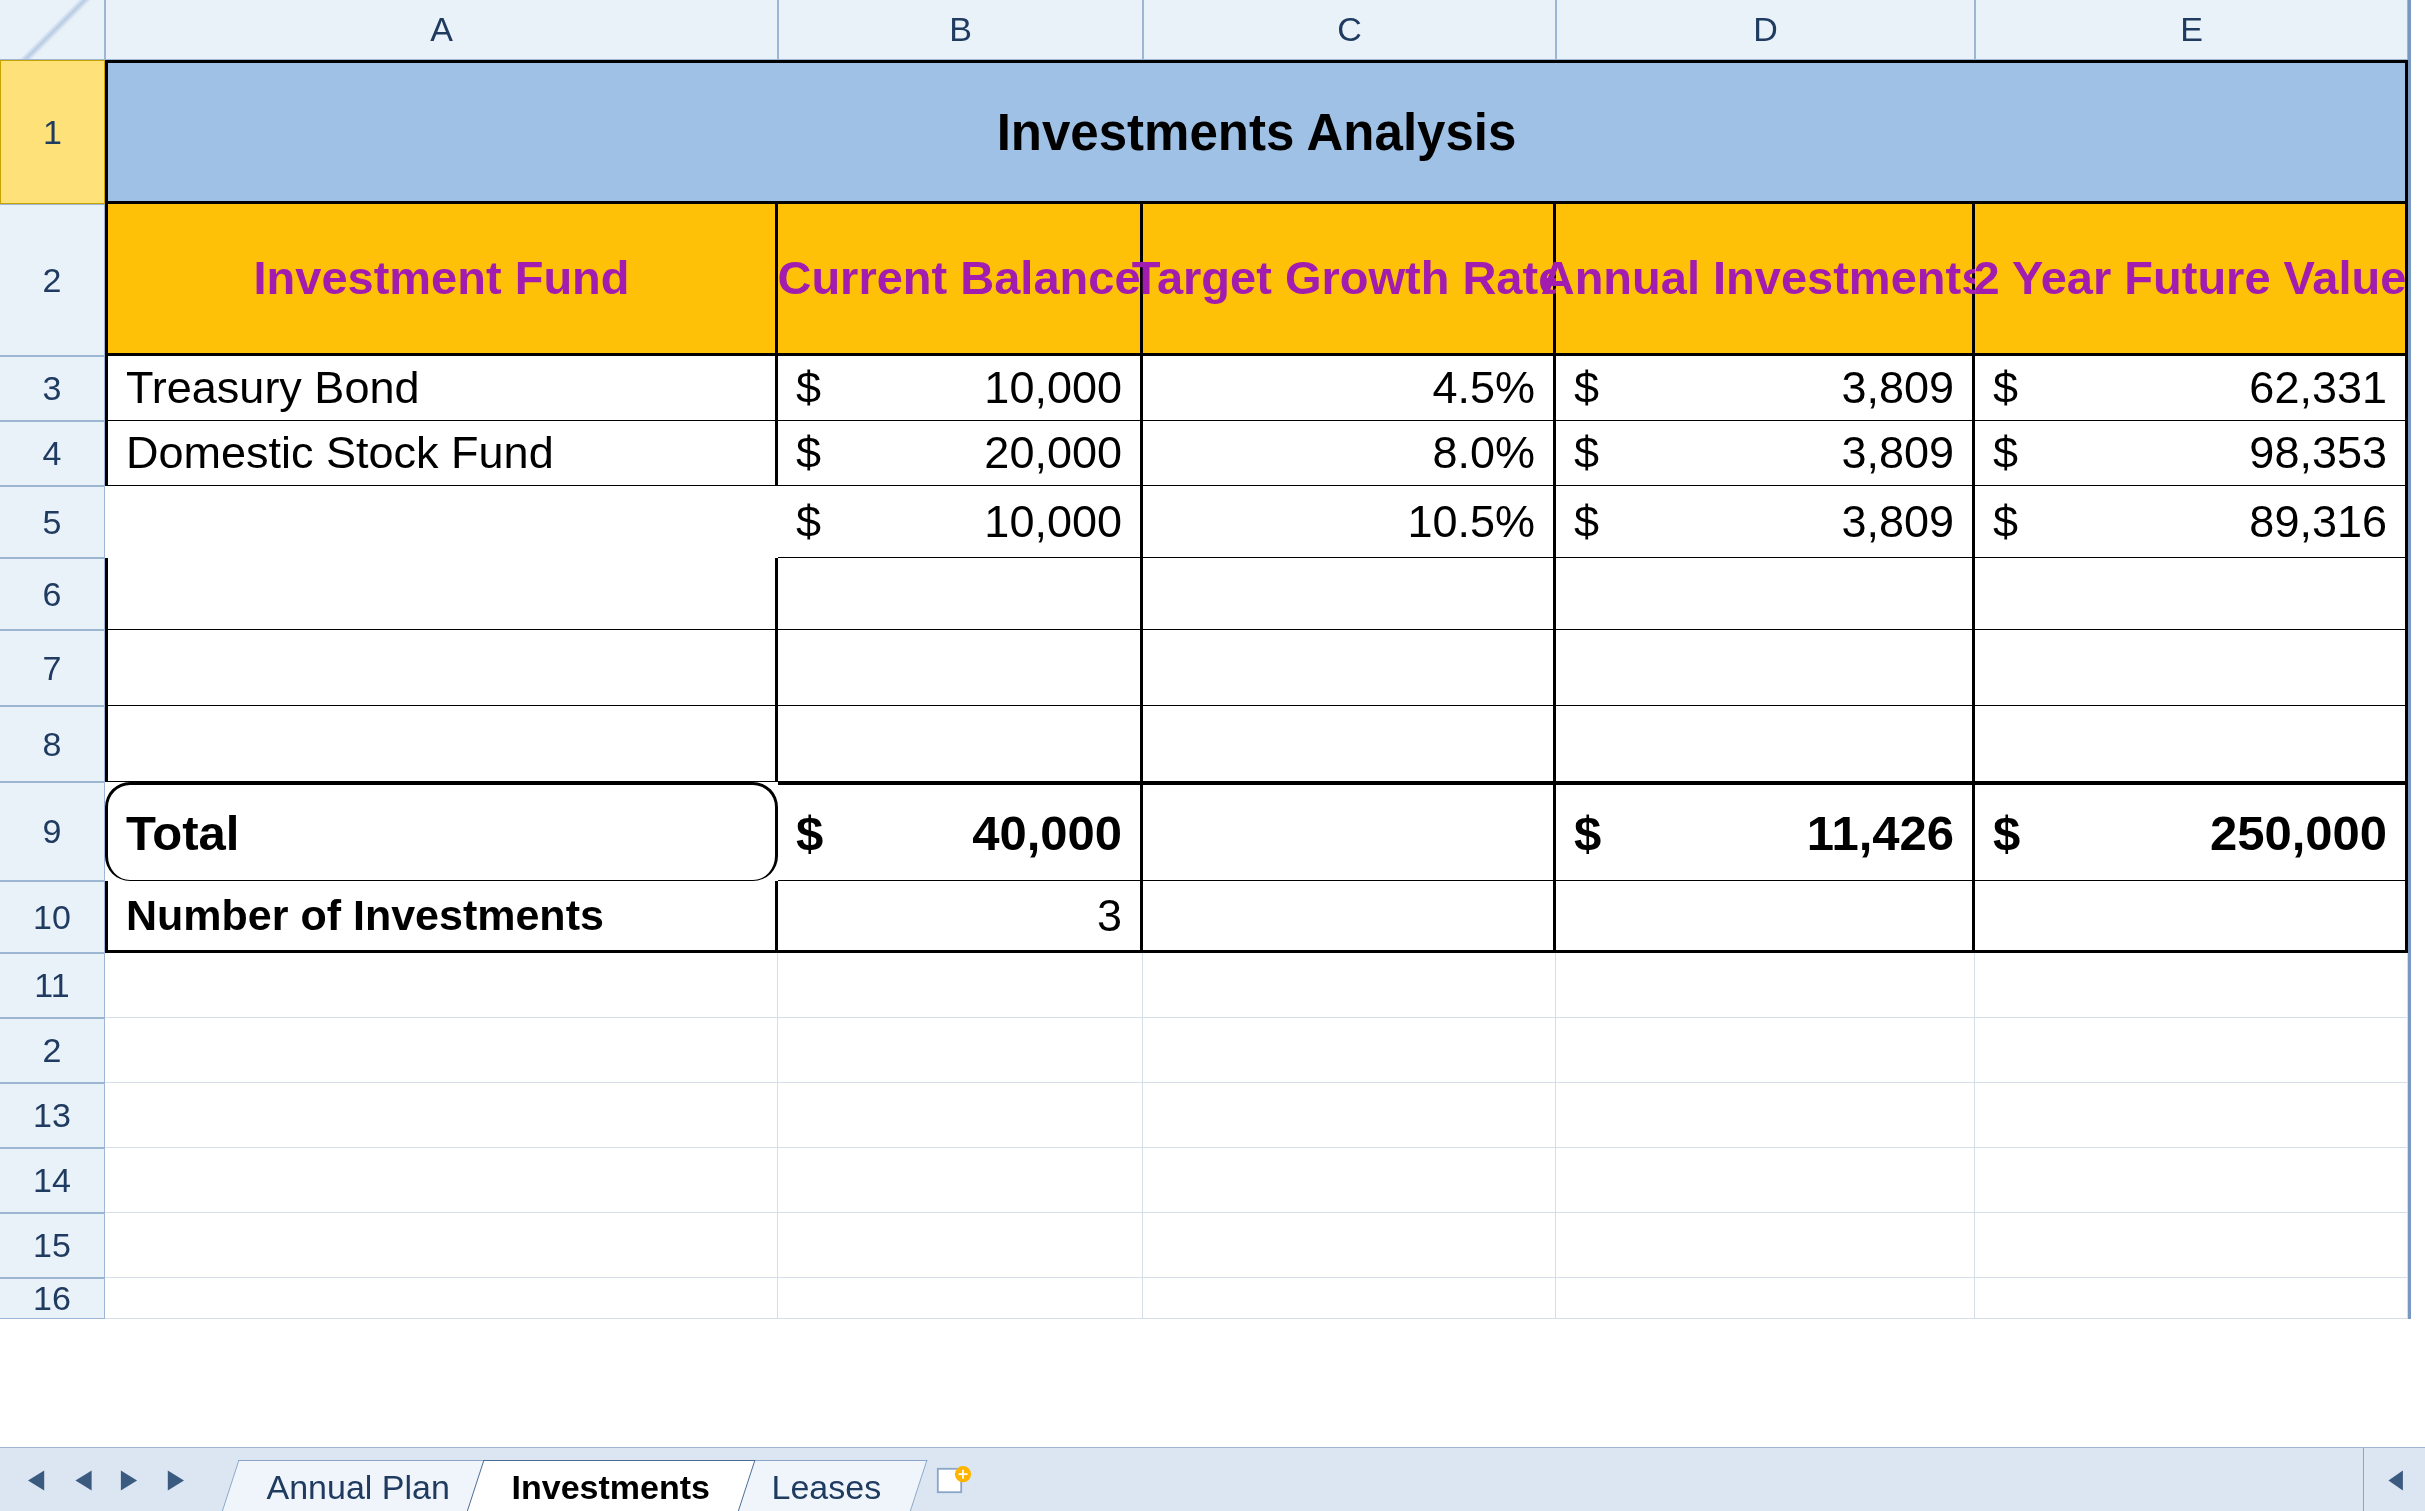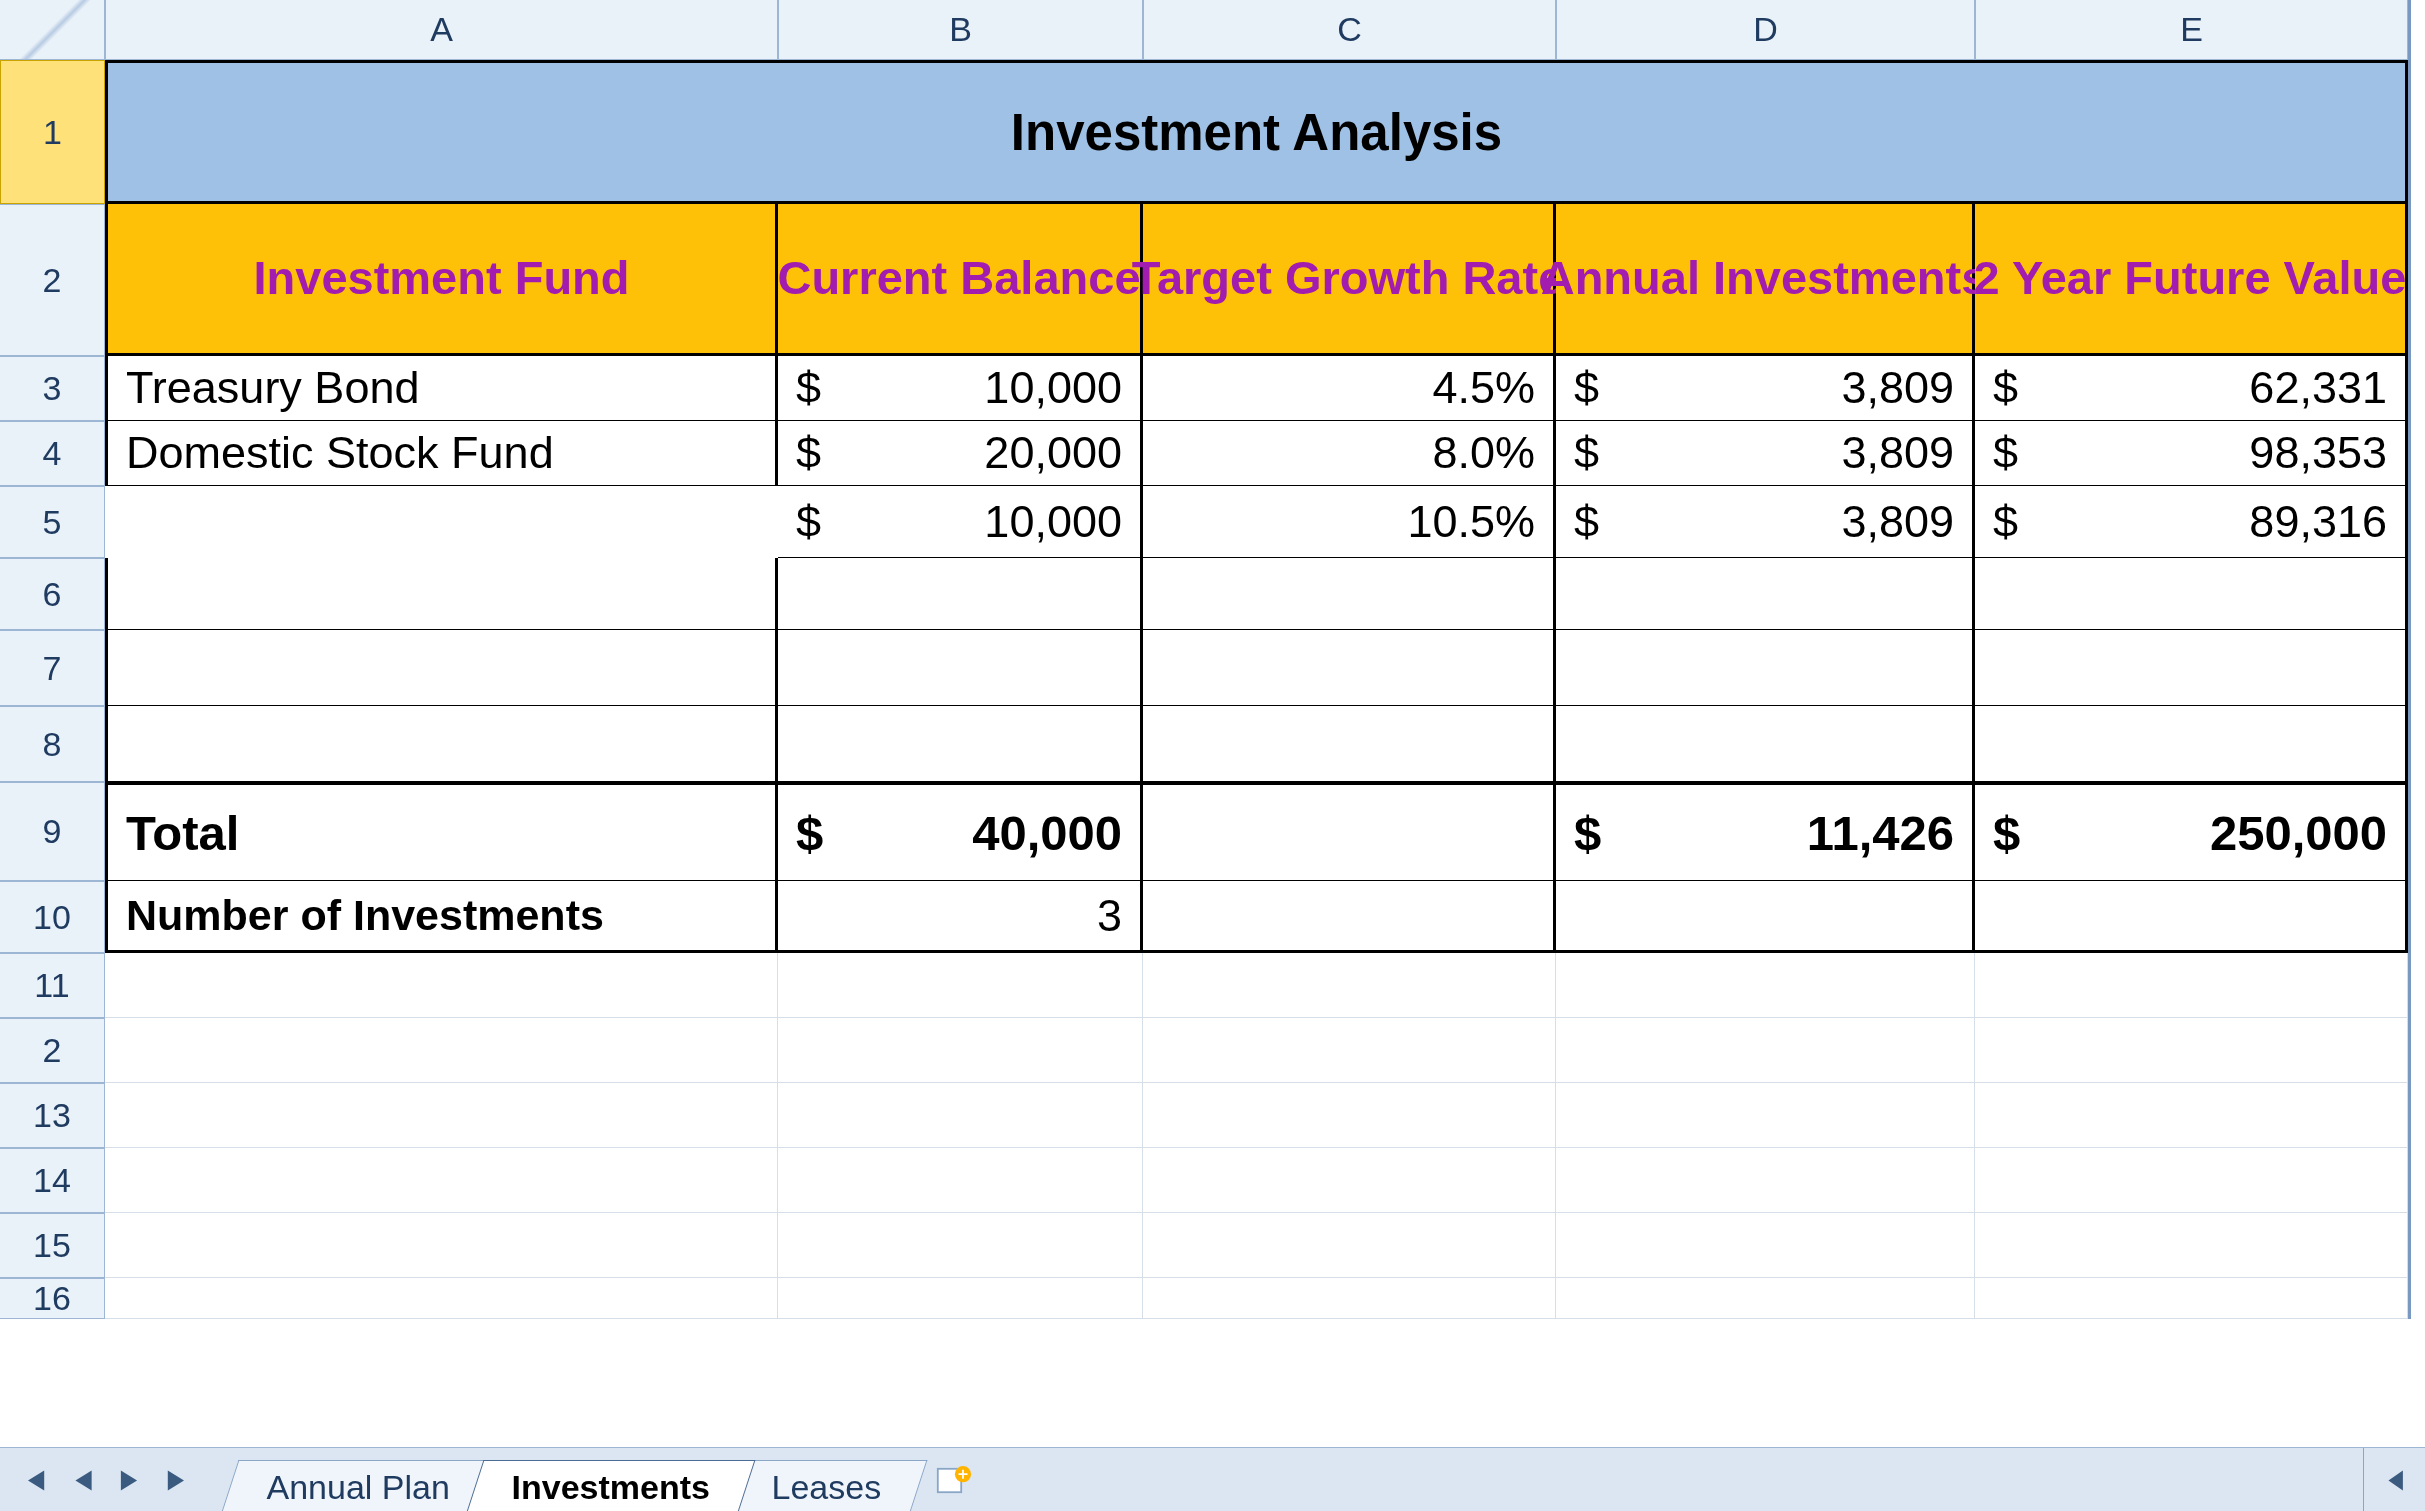--- a/index.html
+++ b/index.html
@@ -165,21 +165,21 @@
     <div class="rowhead" style="grid-column:1;grid-row:9;">8</div>
     <div class="rowhead" style="grid-column:1;grid-row:10;">9</div>
     <div class="rowhead" style="grid-column:1;grid-row:11;">10</div>
     <div class="rowhead" style="grid-column:1;grid-row:12;">11</div>
     <div class="rowhead" style="grid-column:1;grid-row:13;">2</div>
     <div class="rowhead" style="grid-column:1;grid-row:14;">13</div>
     <div class="rowhead" style="grid-column:1;grid-row:15;">14</div>
     <div class="rowhead" style="grid-column:1;grid-row:16;">15</div>
     <div class="rowhead" style="grid-column:1;grid-row:17;">16</div>
 
-    <div class="title">Investment Analysis</div>
+    <div class="title">Investments Analysis</div>
 
     <div class="cell hdr first" style="grid-column:2;grid-row:3;">Investment Fund</div>
     <div class="cell hdr" style="grid-column:3;grid-row:3;">Current Balance</div>
     <div class="cell hdr" style="grid-column:4;grid-row:3;">Target Growth Rate</div>
     <div class="cell hdr" style="grid-column:5;grid-row:3;">Annual Investments</div>
     <div class="cell hdr" style="grid-column:6;grid-row:3;">2 Year Future Value</div>
 
     <div class="cell body first colA" style="grid-column:2;grid-row:4;">Treasury Bond</div>
     <div class="cell body" style="grid-column:3;grid-row:4;">
         <span class="money">
@@ -253,21 +253,21 @@
     <div class="cell body" style="grid-column:4;grid-row:8;"></div>
     <div class="cell body" style="grid-column:5;grid-row:8;"></div>
     <div class="cell body" style="grid-column:6;grid-row:8;"></div>
 
     <div class="cell body first" style="grid-column:2;grid-row:9;"></div>
     <div class="cell body" style="grid-column:3;grid-row:9;"></div>
     <div class="cell body" style="grid-column:4;grid-row:9;"></div>
     <div class="cell body" style="grid-column:5;grid-row:9;"></div>
     <div class="cell body" style="grid-column:6;grid-row:9;"></div>
 
-    <div class="cell body first colA total" style="grid-column:2;grid-row:10;">Total</div>
+    <div class="cell body first colA total" style="grid-column:2;grid-row:10;border-radius:25px;">Total</div>
     <div class="cell body total" style="grid-column:3;grid-row:10;">
         <span class="money" style="font-weight:bold;">
           <span class="sym">$</span>
           <span>40,000</span>
         </span>
       </div>
     <div class="cell body total" style="grid-column:4;grid-row:10;"></div>
     <div class="cell body total" style="grid-column:5;grid-row:10;">
         <span class="money" style="font-weight:bold;">
           <span class="sym">$</span>

